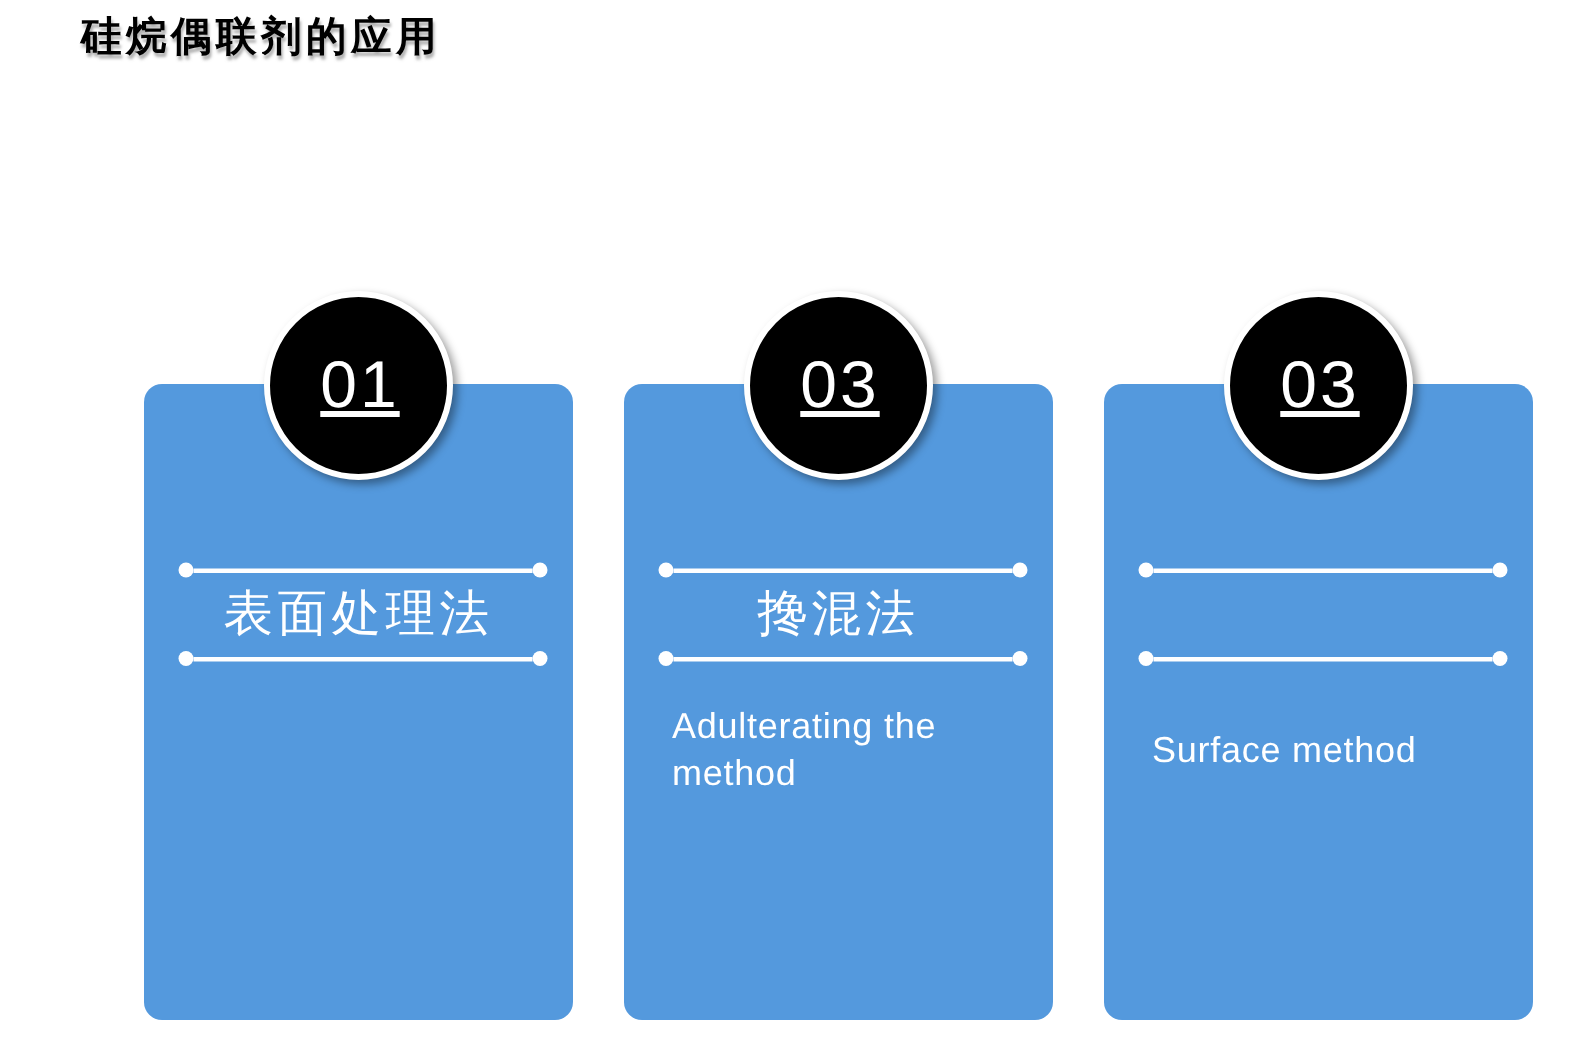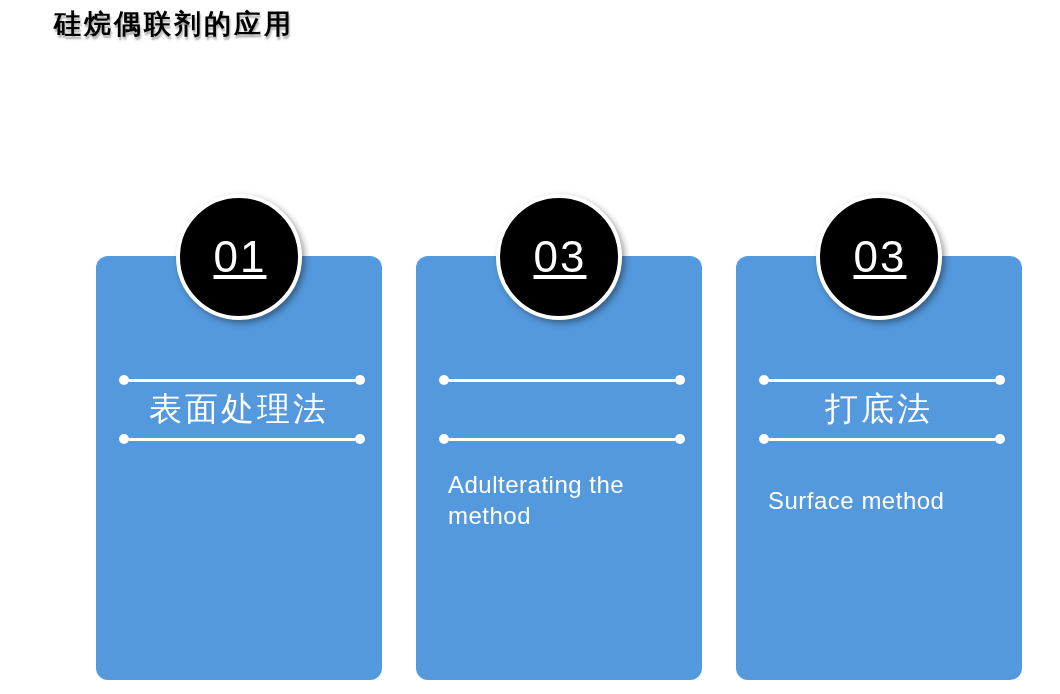--- a/index.html
+++ b/index.html
@@ -147,38 +147,38 @@
 
     <div class="card">
       <div class="badge">
         <span class="badge-number">03</span>
       </div>
       <div class="divider divider-top">
         <span class="dot"></span>
         <span class="rule"></span>
         <span class="dot"></span>
       </div>
+      <div class="card-title-zh">搀混法</div>
       <div class="divider divider-bottom">
         <span class="dot"></span>
         <span class="rule"></span>
         <span class="dot"></span>
       </div>
       <div class="card-title-en">Adulterating the method</div>
     </div>
 
     <div class="card">
       <div class="badge">
         <span class="badge-number">03</span>
       </div>
       <div class="divider divider-top">
         <span class="dot"></span>
         <span class="rule"></span>
         <span class="dot"></span>
       </div>
-      <div class="card-title-zh">打底法</div>
       <div class="divider divider-bottom">
         <span class="dot"></span>
         <span class="rule"></span>
         <span class="dot"></span>
       </div>
       <div class="card-title-en">Surface method</div>
     </div>
 
   </div>
 </div>

